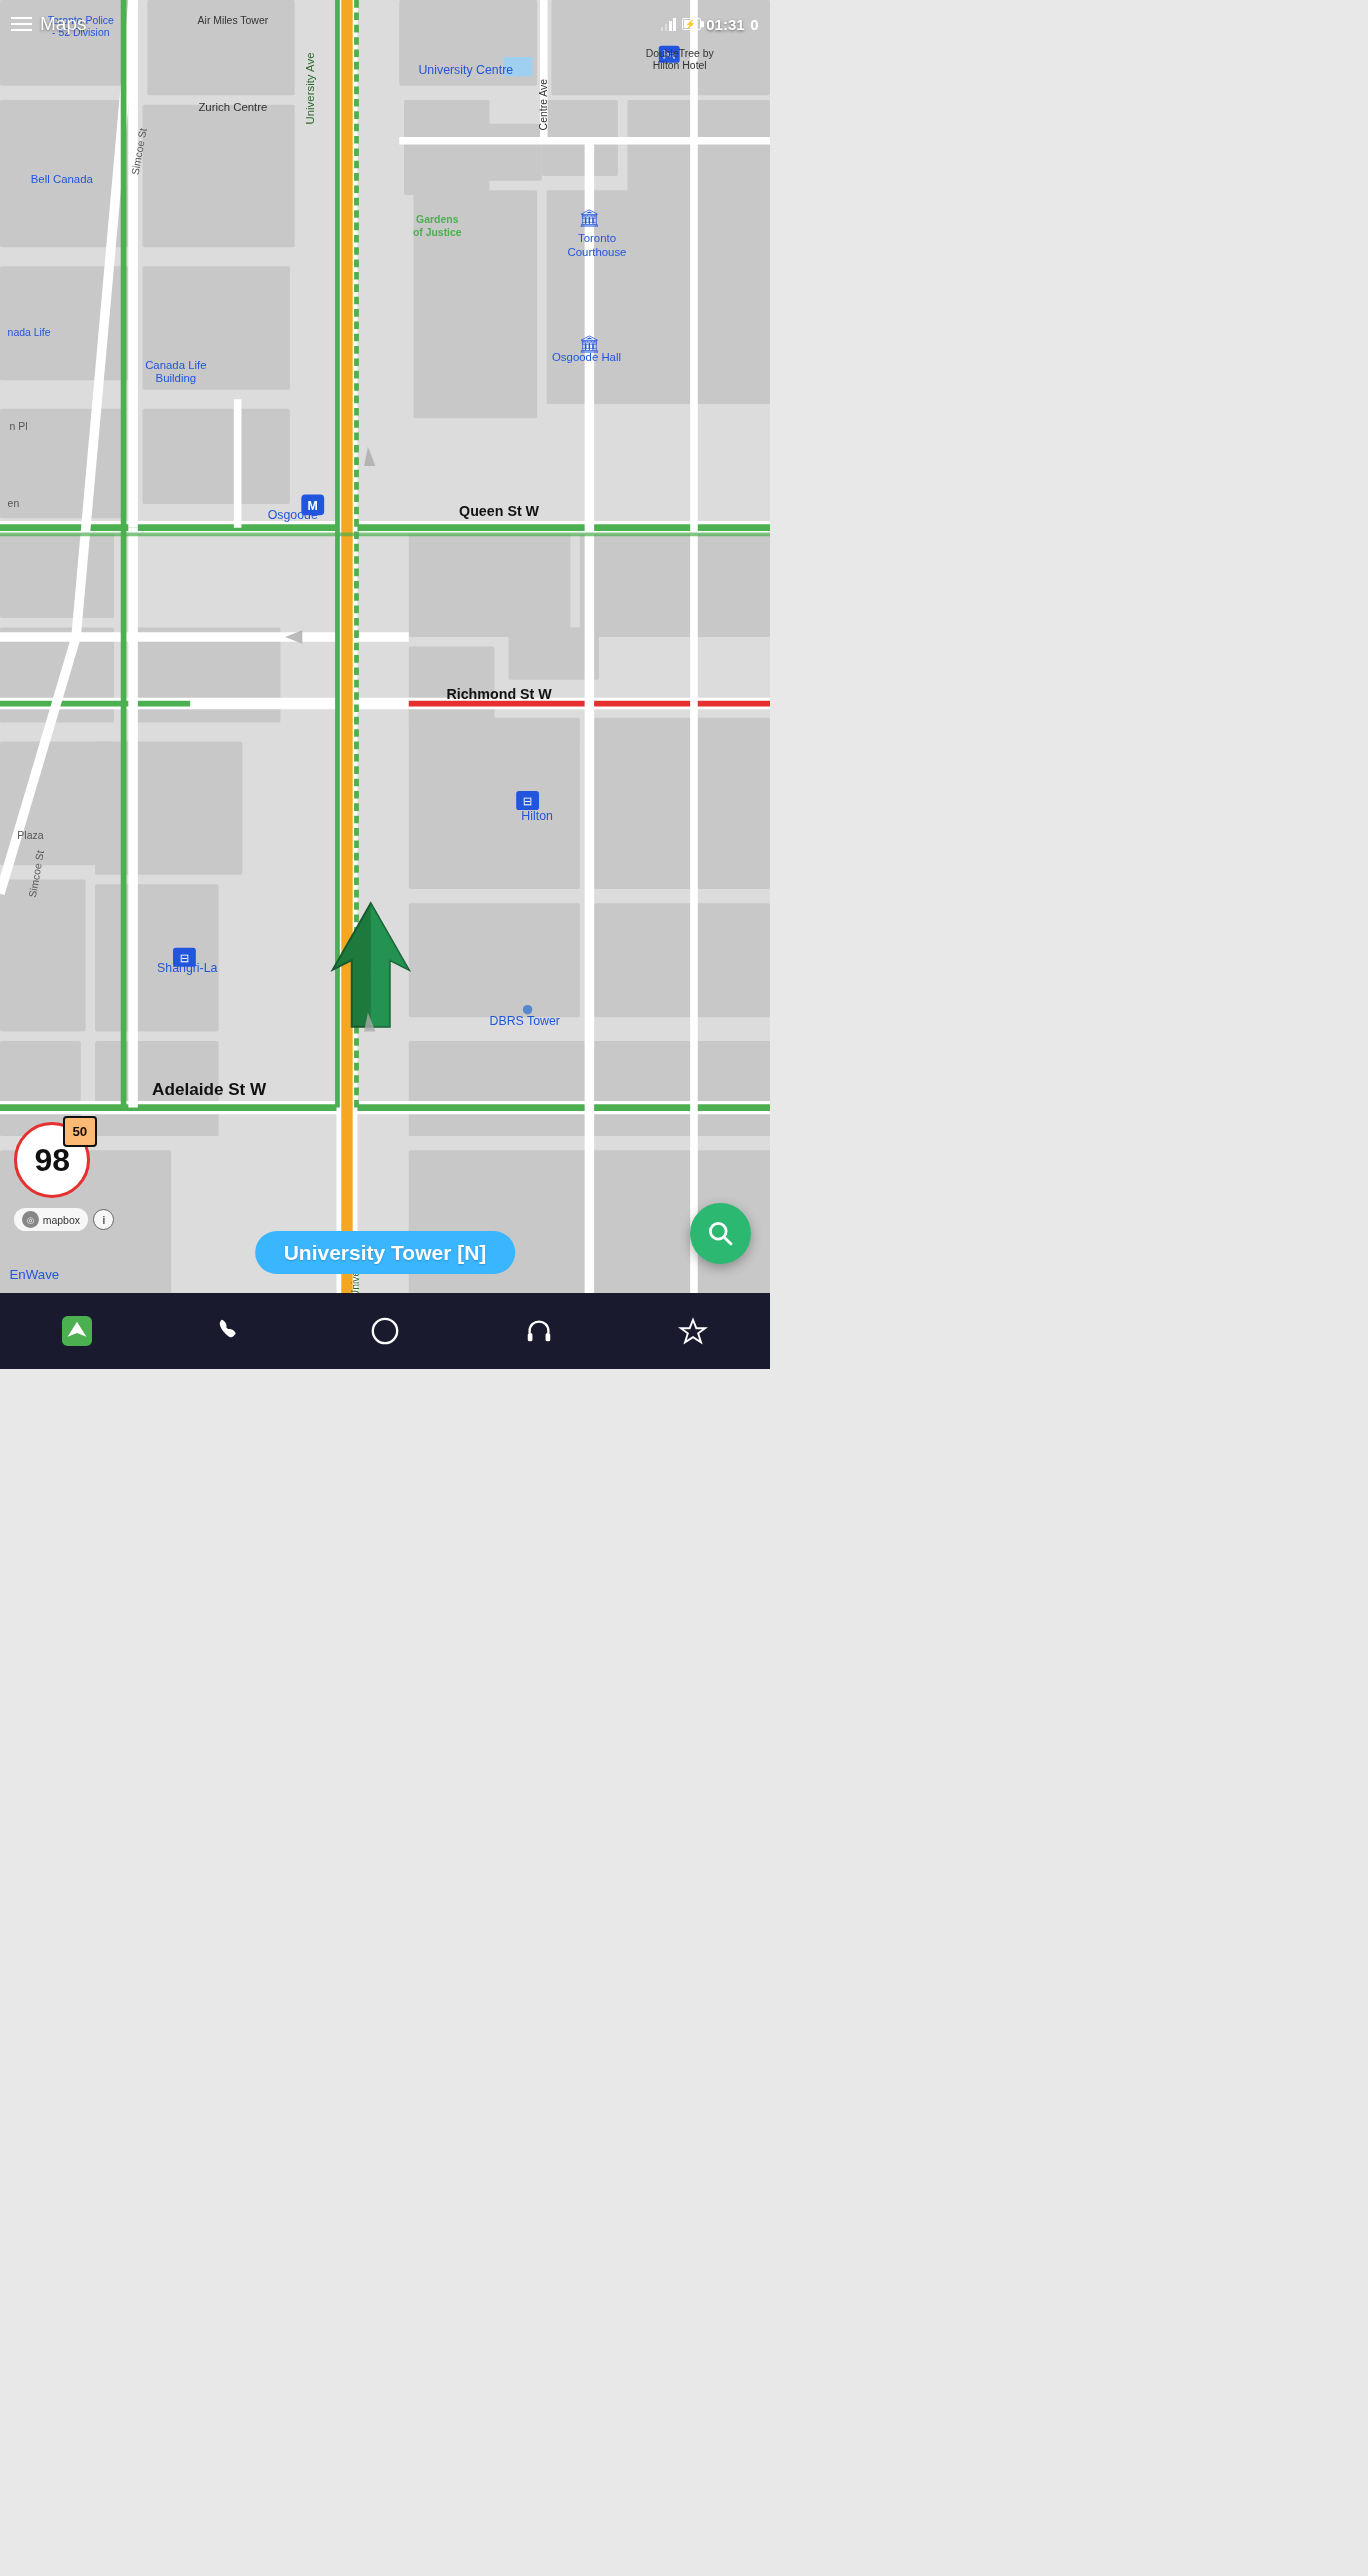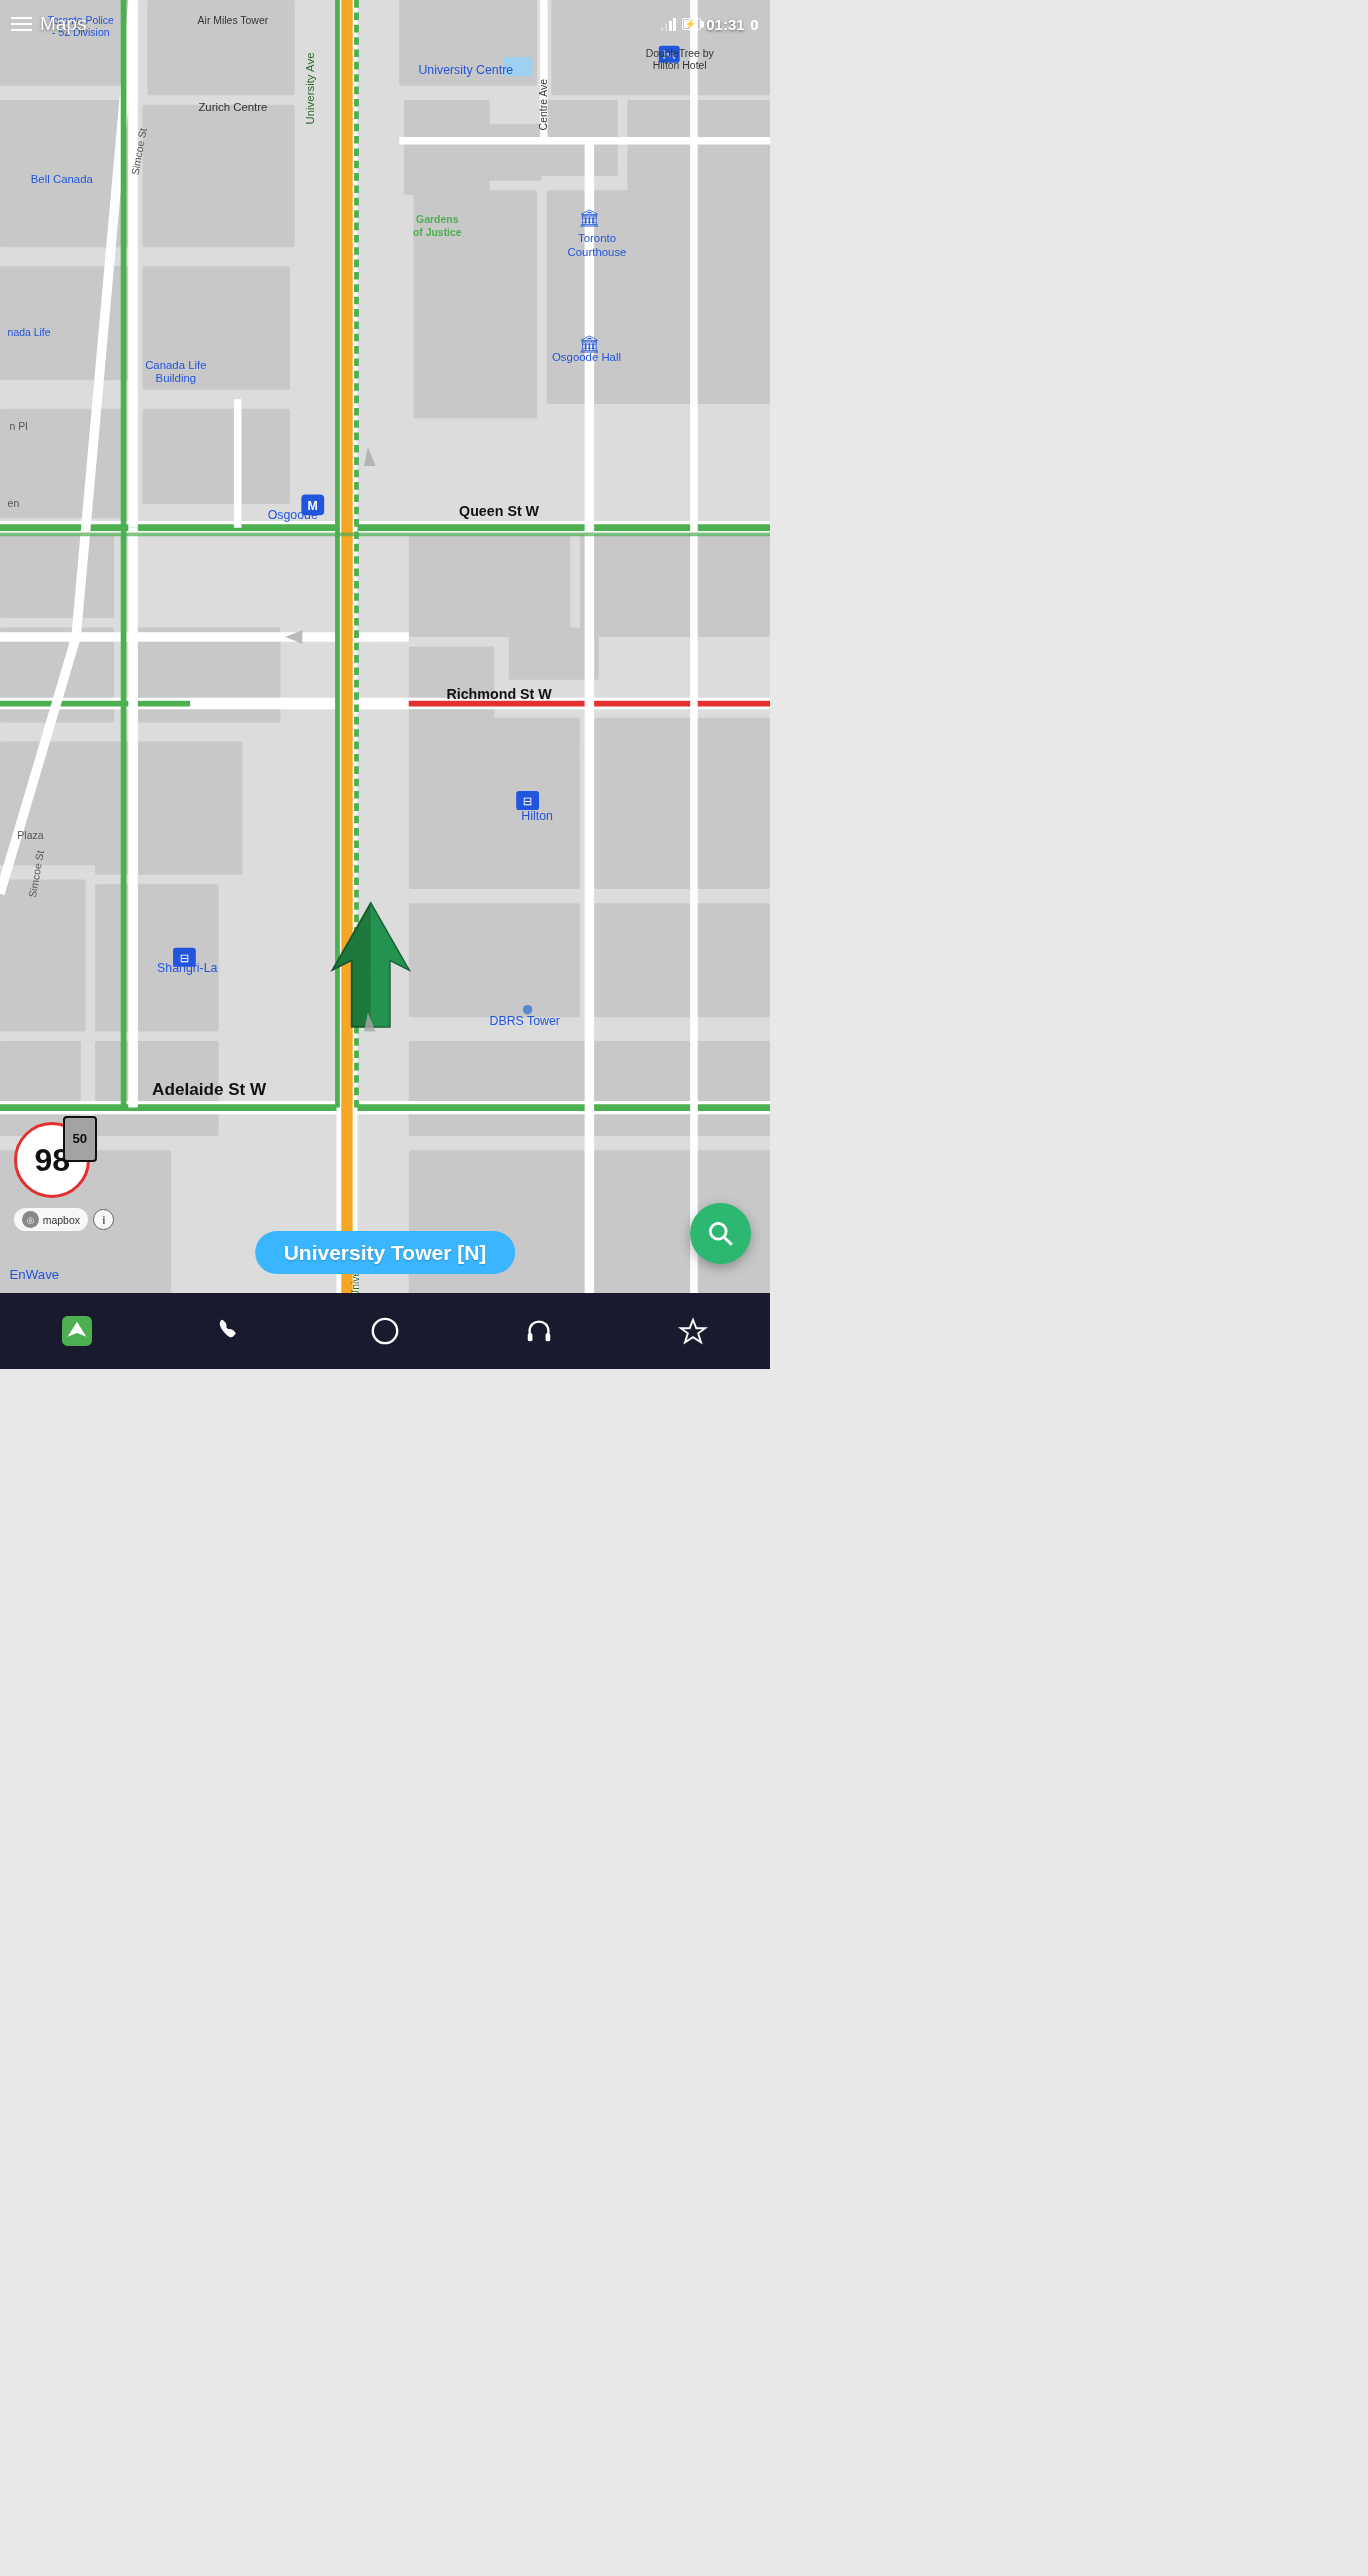--- a/index.html
+++ b/index.html
@@ -147,22 +147,22 @@
       font-weight: 700;
       color: #111;
       position: relative;
     }
 
     .speed-limit-badge {
       position: absolute;
       top: -9.5px;
       right: -9.5px;
       width: 34px;
-      height: 46px;
-      background: #a3a3a3;
+      height: 31px;
+      background: #fdba74;
       border: 2.9px solid #111;
       border-radius: 3.8px;
       display: flex;
       align-items: center;
       justify-content: center;
       font-size: 13.3px;
       font-weight: 700;
       color: #111;
       margin-left: 28px;
     }

